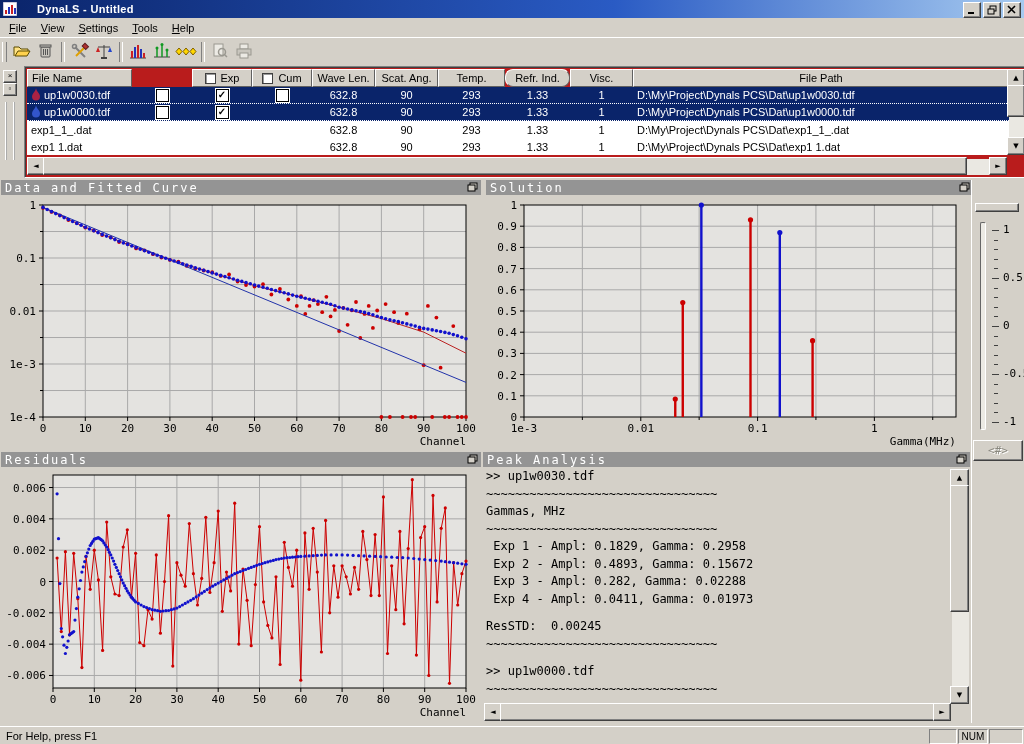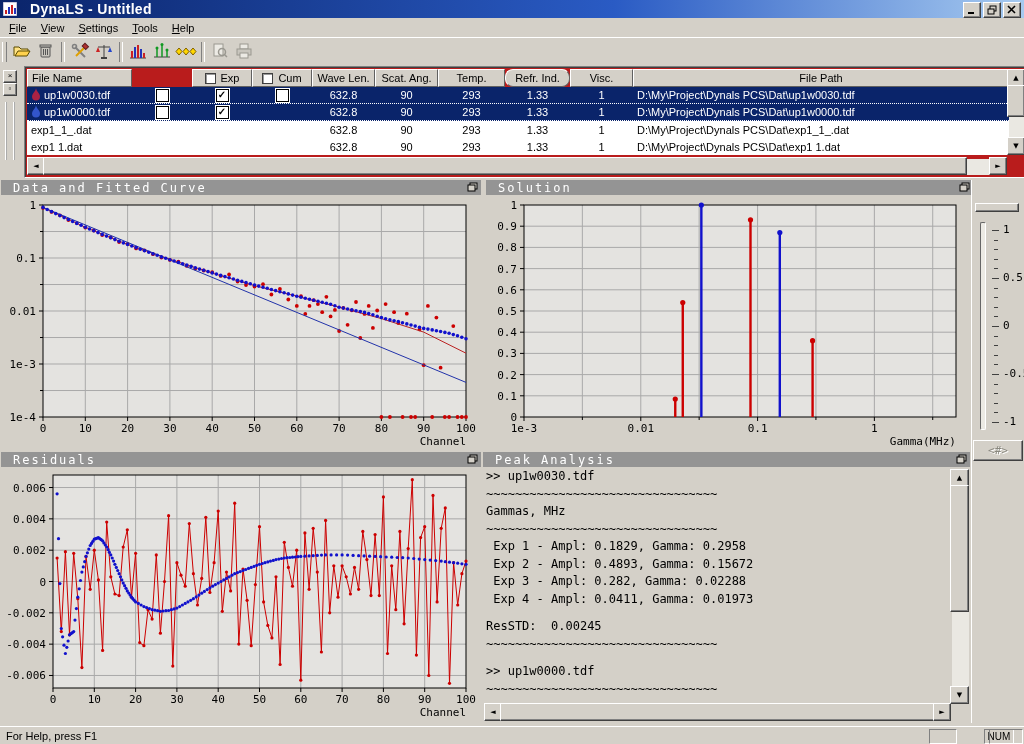--- a/index.html
+++ b/index.html
@@ -2,21 +2,21 @@
 <html><head>
 <meta charset="utf-8">
 <style>
   html,body{margin:0;padding:0;background:#777;}
   #win{position:relative;width:1024px;height:744px;background:#d4d0c8;overflow:hidden;
        font-family:"Liberation Sans",sans-serif;font-size:11px;color:#000;}
   
   .titlebar{position:absolute;left:0;top:0;width:1024px;height:18px;
     background:linear-gradient(90deg,#0a246a,#2a5bc4 60%,#a6caf0);display:flex;align-items:center;}
   .titlebar .ticon{margin-left:3px;width:14px;height:14px;display:inline-block;}
-  .titlebar .ttext{color:#fff;font-weight:bold;font-size:14px;margin-left:13px;letter-spacing:.3px;}
+  .titlebar .ttext{color:#fff;font-weight:bold;font-size:11px;margin-left:20px;letter-spacing:.3px;}
   .winbtns{position:absolute;right:3px;top:2px;display:flex;gap:2px;}
   .wbtn{width:16px;height:14px;background:#d4d0c8;border:1px solid;border-color:#fff #404040 #404040 #fff;
         box-shadow:inset -1px -1px 0 #808080;display:flex;align-items:center;justify-content:center;}
   
   .menubar{position:absolute;left:0;top:18px;width:1024px;height:19px;display:flex;align-items:center;padding-left:2px;}
   .menu-item{padding:2px 7px;}
   .toolbar{position:absolute;left:0;top:37px;width:1024px;height:27px;border-top:1px solid #fff;
            display:flex;align-items:center;}
   .tgrip{width:3px;height:20px;margin:0 3px 0 2px;border-left:1px solid #fff;border-right:1px solid #808080;}
   .tbtn{width:24px;height:22px;display:flex;align-items:center;justify-content:center;background:#d4d0c8;}
@@ -47,21 +47,21 @@
   .sb-btn{position:absolute;background:#d4d0c8;border:1px solid;border-color:#fff #404040 #404040 #fff;
      box-shadow:inset -1px -1px 0 #808080;display:flex;align-items:center;justify-content:center;
      font-size:7px;color:#000;font-family:"DejaVu Sans",sans-serif;}
   .sb-shaft{position:absolute;background:#eae8e2;}
   .sb-thumb{position:absolute;background:#d4d0c8;border:1px solid;border-color:#fff #404040 #404040 #fff;
      box-shadow:inset -1px -1px 0 #808080;}
   
   .panel{position:absolute;background:#d4d0c8;}
   .ptitle{position:absolute;left:0;top:0;right:0;height:15px;background:#949494;color:#fff;
      font-family:"DejaVu Sans Mono",monospace;font-size:12px;letter-spacing:2px;
-     display:flex;align-items:center;padding-left:12px;box-sizing:border-box;}
+     display:flex;align-items:center;padding-left:4px;box-sizing:border-box;}
   .prestore{position:absolute;right:2px;top:2px;width:12px;height:11px;}
   .plotbox{position:absolute;left:0;top:15px;}
   
   .peak-text{position:absolute;left:3px;top:17px;right:20px;bottom:19px;overflow:hidden;
      font-family:"DejaVu Sans Mono",monospace;font-size:12px;}
   .peak-line{height:17.5px;white-space:pre;}
   .peak-line.blank{height:10px;}
   
   .rightpane{position:absolute;left:971px;top:180px;width:51px;height:543px;background:#d4d0c8;
      border-left:1px solid #fff;}
@@ -1083,16 +1083,16 @@
         <div class="rp-minor" style="top: 222.8px;"></div>
         <div class="rp-minor" style="top: 232.4px;"></div>
         <div class="rp-major" style="top: 242px;"></div>
         <div class="rp-label" style="top: 235px;">-1</div>
       </div>
     <div class="rp-btn">&lt;#&gt;</div>
   </div>
 
   <div class="statusbar">
     <span class="smsg">For Help, press F1</span>
-    <span id="spanes"><span class="spane" style="left: 929px; width: 26px;"></span><span class="spane" style="left: 984px; width: 28px;">NUM</span><span class="spane" style="left: 989px; width: 32px;"></span></span>
+    <span id="spanes"><span class="spane" style="left: 929px; width: 26px;"></span><span class="spane" style="left: 958px; width: 28px;">NUM</span><span class="spane" style="left: 989px; width: 32px;"></span></span>
   </div>
 
 </div>
 
 </body></html>

